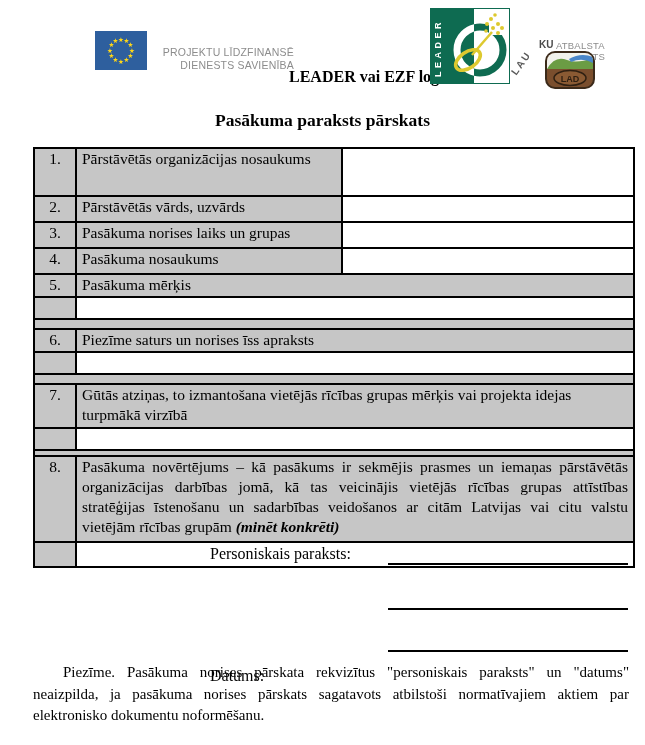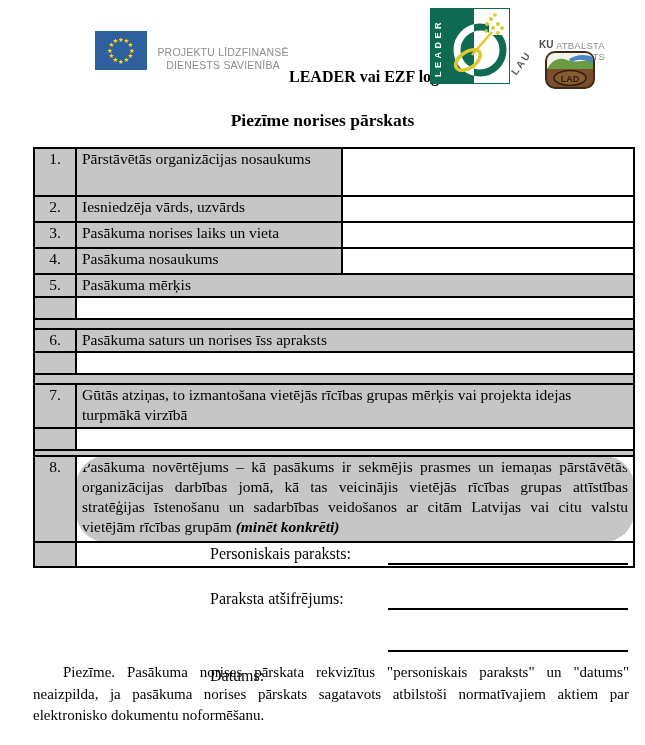--- a/index.html
+++ b/index.html
@@ -1,21 +1,21 @@
 <!DOCTYPE html>
 <html lang="lv"><head>
 <meta charset="utf-8">
 <style>
   html,body{margin:0;padding:0;background:#fff;}
   .page{position:relative;width:645px;height:745px;background:#fff;overflow:hidden;
         font-family:"Liberation Serif",serif;color:#000;}
 
   
   .eu-flag{position:absolute;left:95px;top:31px;width:52px;height:39px;}
-  .cofinance{position:absolute;left:152px;top:46px;width:142px;text-align:center;
+  .cofinance{position:absolute;left:152px;top:46px;width:142px;text-align:right;
              font-family:"Liberation Sans",sans-serif;font-size:10.5px;line-height:12.5px;
              color:#8c8c8c;letter-spacing:.2px;}
   .elfla{position:absolute;left:289px;top:68px;font-weight:bold;font-size:16px;}
   .leader{position:absolute;left:430px;top:8px;width:80px;height:76px;}
   .lad{position:absolute;left:512px;top:30px;width:130px;height:62px;
        font-family:"Liberation Sans",sans-serif;}
   .lad-diag{position:absolute;left:6px;top:36px;transform:rotate(-55deg);transform-origin:0 100%;
             font-size:10px;font-weight:bold;color:#5a5a5a;letter-spacing:2px;}
   .lad-ku{position:absolute;left:27px;top:9px;font-size:10px;font-weight:bold;color:#4a4a4a;text-align:center;}
   .lad-rest{position:absolute;left:44px;top:10px;font-size:9.5px;color:#8c8c8c;letter-spacing:.2px;}
@@ -26,21 +26,21 @@
          font-weight:bold;font-size:17.5px;}
 
   
   table.report{position:absolute;left:33px;top:147px;width:600px;border-collapse:collapse;
                table-layout:fixed;font-size:15.5px;}
   table.report td{border:2px solid #000;vertical-align:top;overflow:hidden;}
   td.shade{background:#c6c6c6;}
   td.ans{background:#ffffff;}
   td.num{text-align:center;padding:0;line-height:20px;}
   td.lbl{padding:0 5px;line-height:20px;}
-  td.just{text-align:justify;border-radius:30px;}
+  td.just{text-align:justify;}
   .h44{height:44px}.h22{height:22px}.h21{height:21px}.h18{height:18px}
   .h42{height:42px}.h84{height:84px}
   tr.spacer td{height:8px;padding:0;}
   .bi{font-weight:bold;font-style:italic;}
 
   
   .sig-label{position:absolute;left:210px;font-size:16px;text-align:center;}
   .sig-line{position:absolute;left:388px;width:240px;height:0;border-bottom:2px solid #000;}
 
   
@@ -120,42 +120,42 @@
       <g clip-path="url(#ladClip)">
         <rect x="2" y="2" width="46" height="16" fill="#f2f2ec"></rect>
         <path d="M2,18 Q10,4 22,9 Q32,13 48,7 L48,18 Z" fill="#6b9c44"></path>
         <path d="M24,8 Q36,1 48,6 L48,12 Q37,6 26,11 Z" fill="#4a86c8"></path>
       </g>
       <ellipse cx="25" cy="27" rx="16" ry="7.5" fill="#8a5a33" stroke="#2f2012" stroke-width="1.5"></ellipse>
       <text x="25" y="30.5" text-anchor="middle" font-family="Liberation Sans, sans-serif" font-size="9" font-weight="bold" fill="#2f2012">LAD</text>
     </svg>
   </div>
 
-  <div class="title">Piezīme norises pārskats</div>
+  <div class="title">Pasākuma paraksts pārskats</div>
 
   <table class="report">
     <colgroup>
         <col style="width:42px">
         <col style="width:266px">
         <col style="width:292px">
       </colgroup>
     <tbody>
       <tr>
         <td class="num shade h44">1.</td>
         <td class="lbl shade h44">Pārstāvētās organizācijas nosaukums</td>
         <td class="ans h44"></td>
       </tr>
       <tr>
         <td class="num shade h22">2.</td>
-        <td class="lbl shade h22">Iesniedzēja vārds, uzvārds</td>
+        <td class="lbl shade h22">Pārstāvētās vārds, uzvārds</td>
         <td class="ans h22"></td>
       </tr>
       <tr>
         <td class="num shade h22">3.</td>
-        <td class="lbl shade h22">Pasākuma norises laiks un vieta</td>
+        <td class="lbl shade h22">Pasākuma norises laiks un grupas</td>
         <td class="ans h22"></td>
       </tr>
       <tr>
         <td class="num shade h22">4.</td>
         <td class="lbl shade h22">Pasākuma nosaukums</td>
         <td class="ans h22"></td>
       </tr>
 
       <tr>
         <td class="num shade h21">5.</td>
@@ -164,21 +164,21 @@
       <tr>
         <td class="shade h18"></td>
         <td class="ans h18" colspan="2"></td>
       </tr>
       <tr class="spacer">
           <td class="shade" colspan="3"></td>
         </tr>
 
       <tr>
         <td class="num shade h21">6.</td>
-        <td class="lbl shade h21" colspan="2">Pasākuma saturs un norises īss apraksts</td>
+        <td class="lbl shade h21" colspan="2">Piezīme saturs un norises īss apraksts</td>
       </tr>
       <tr>
         <td class="shade h18"></td>
         <td class="ans h18" colspan="2"></td>
       </tr>
       <tr class="spacer">
           <td class="shade" colspan="3"></td>
         </tr>
 
       <tr>
@@ -200,21 +200,20 @@
       <tr>
         <td class="shade h21"></td>
         <td class="ans h21" colspan="2"></td>
       </tr>
     </tbody>
   </table>
 
   <div class="sig-label" style="top:545px">Personiskais paraksts:</div>
   <div class="sig-line" style="top:563px"></div>
 
-  <div class="sig-label" style="top:590px">Paraksta atšifrējums:</div>
   <div class="sig-line" style="top:608px"></div>
 
   <div class="sig-label" style="top:667px">Datums:</div>
   <div class="sig-line" style="top:650px"></div>
 
   <div class="note">Piezīme. Pasākuma norises pārskata rekvizītus "personiskais paraksts" un "datums" neaizpilda, ja pasākuma norises pārskats sagatavots atbilstoši normatīvajiem aktiem par elektronisko dokumentu noformēšanu.</div>
 
 </div>
 
 </body></html>

